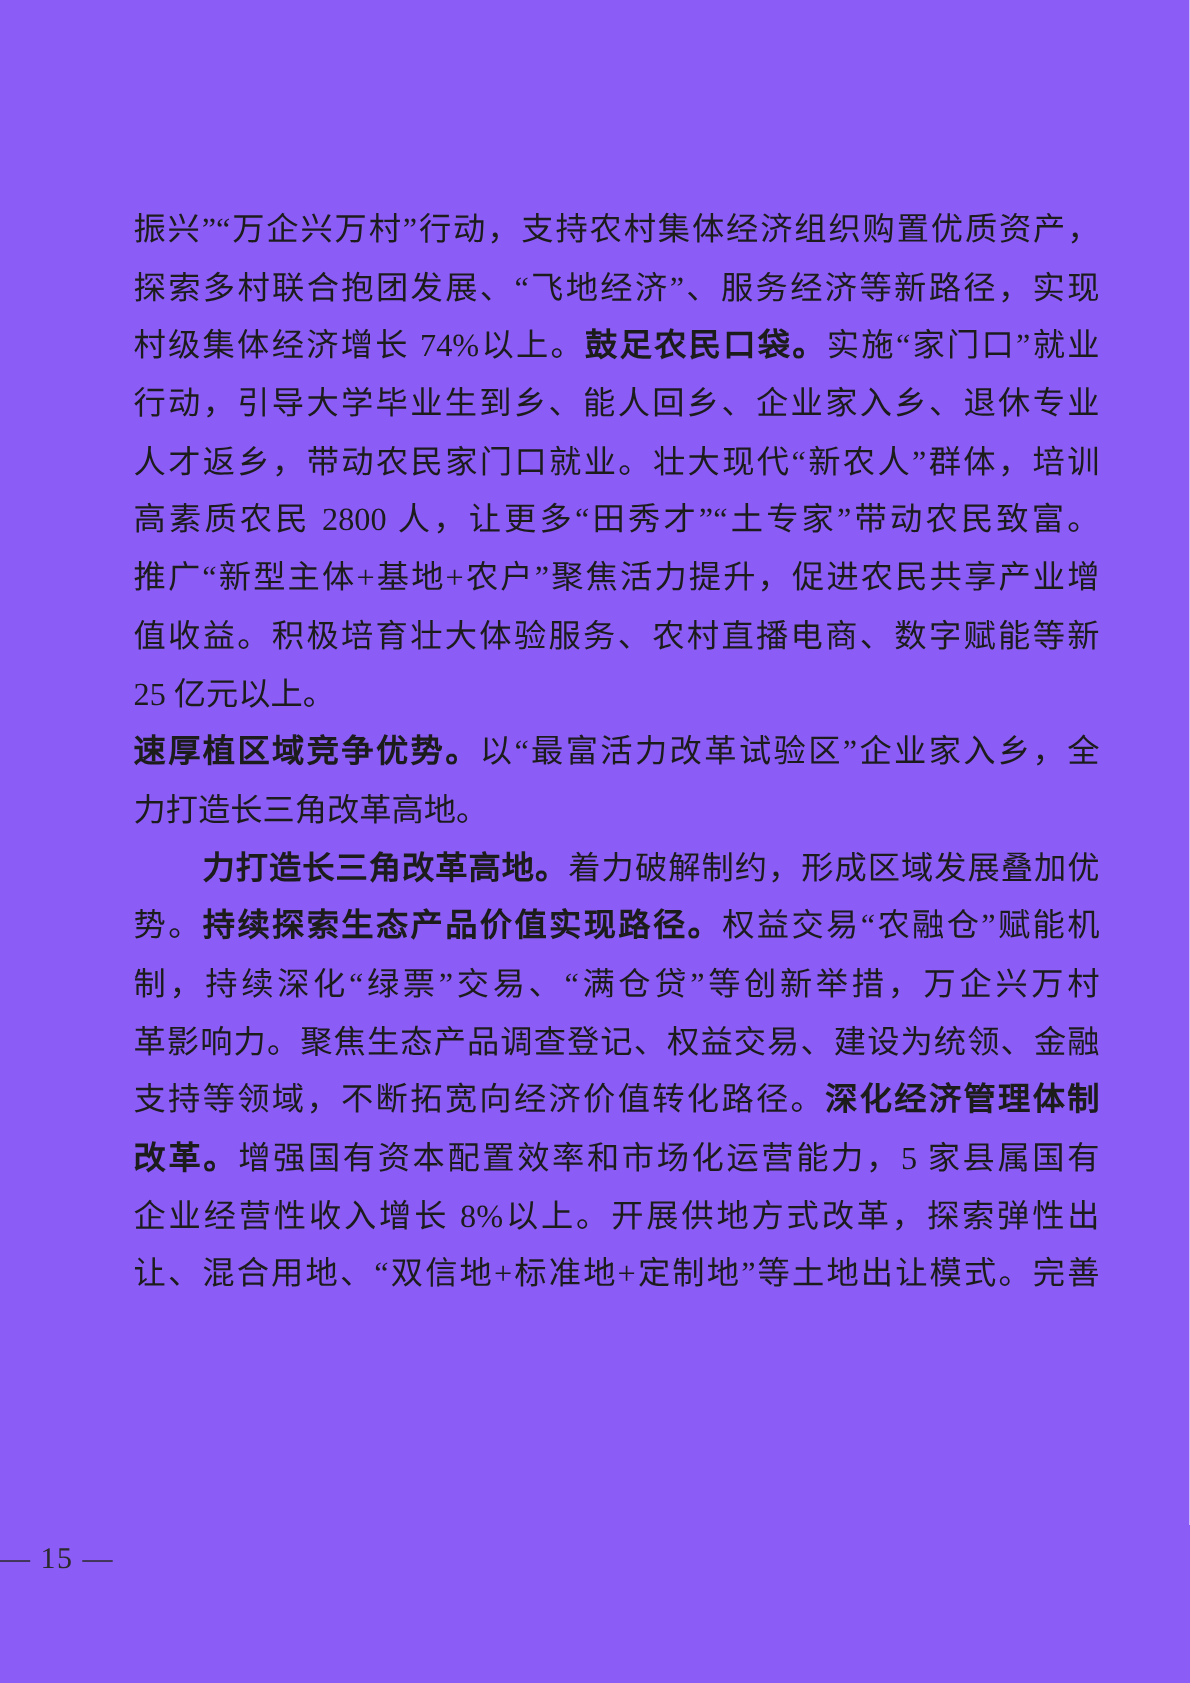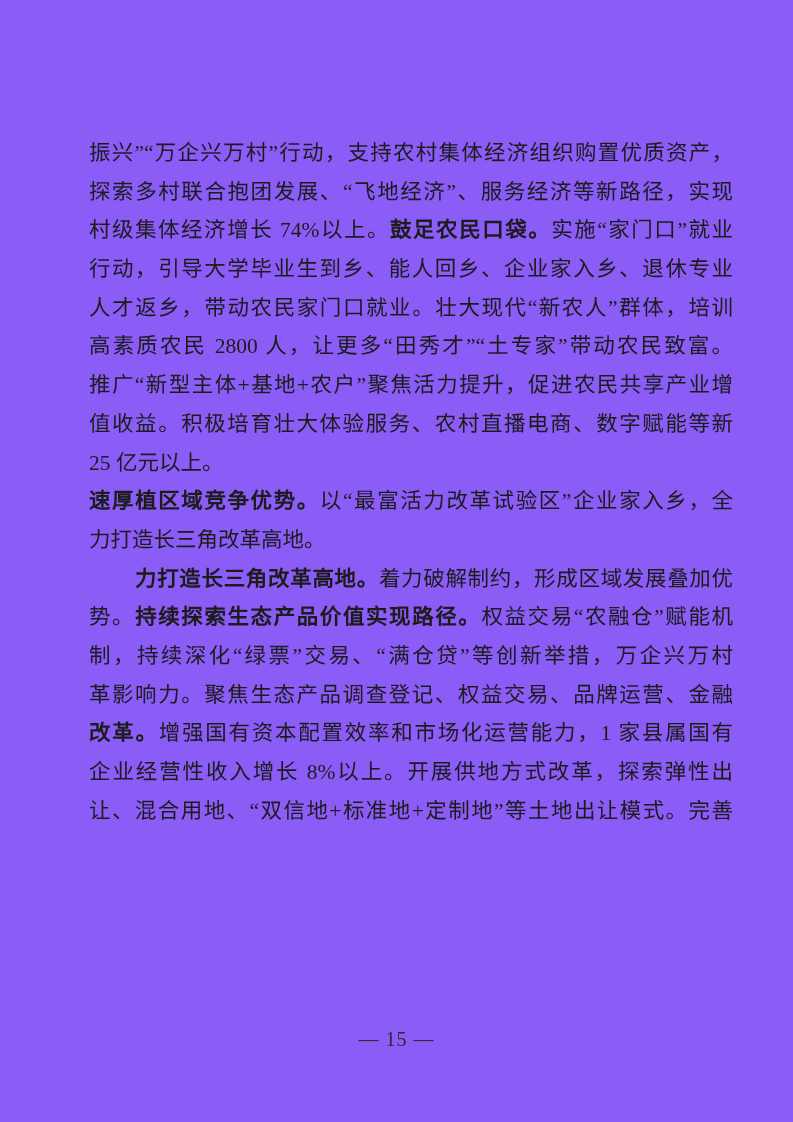--- a/index.html
+++ b/index.html
@@ -44,21 +44,20 @@
   }
   .seg.bold {
     font-family: "Liberation Sans", "DejaVu Sans", sans-serif;
     font-weight: 700;
   }
   .footer {
     position: absolute;
     left: 0;
     top: 1028px;
     width: 100%;
-    text-align: center;
     font-family: "Liberation Serif", "DejaVu Serif", serif;
     font-size: 20px;
     color: #2a2a2a;
     letter-spacing: 1px;
   }
 </style>
 </head>
 <body>
 
 <div class="page" style="background: #8b5cf6; color: rgb(28, 28, 28);">
@@ -70,21 +69,22 @@
       <div class="line"><span class="seg">人才返乡，带动农民家门口就业。壮大现代“新农人”群体，培训</span></div>
       <div class="line"><span class="seg">高素质农民 2800 人，让更多“田秀才”“土专家”带动农民致富。</span></div>
       <div class="line"><span class="seg">推广“新型主体+基地+农户”聚焦活力提升，促进农民共享产业增</span></div>
       <div class="line"><span class="seg">值收益。积极培育壮大体验服务、农村直播电商、数字赋能等新</span></div>
       <div class="line para-end"><span class="seg">25 亿元以上。</span></div>
       <div class="line"><span class="seg bold">速厚植区域竞争优势。</span><span class="seg">以“最富活力改革试验区”企业家入乡，全</span></div>
       <div class="line para-end"><span class="seg">力打造长三角改革高地。</span></div>
       <div class="line indent"><span class="seg bold">力打造长三角改革高地。</span><span class="seg">着力破解制约，形成区域发展叠加优</span></div>
       <div class="line"><span class="seg">势。</span><span class="seg bold">持续探索生态产品价值实现路径。</span><span class="seg">权益交易“农融仓”赋能机</span></div>
       <div class="line"><span class="seg">制，持续深化“绿票”交易、“满仓贷”等创新举措，万企兴万村</span></div>
-      <div class="line"><span class="seg">革影响力。聚焦生态产品调查登记、权益交易、品牌运营、金融</span></div>
-      <div class="line"><span class="seg bold">改革。</span><span class="seg">增强国有资本配置效率和市场化运营能力，1 家县属国有</span></div>
+      <div class="line"><span class="seg">革影响力。聚焦生态产品调查登记、权益交易、建设为统领、金融</span></div>
+      <div class="line"><span class="seg">支持等领域，不断拓宽向经济价值转化路径。</span><span class="seg bold">深化经济管理体制</span></div>
+      <div class="line"><span class="seg bold">改革。</span><span class="seg">增强国有资本配置效率和市场化运营能力，5 家县属国有</span></div>
       <div class="line"><span class="seg">企业经营性收入增长 8%以上。开展供地方式改革，探索弹性出</span></div>
       <div class="line"><span class="seg">让、混合用地、“双信地+标准地+定制地”等土地出让模式。完善</span></div>
     </div>
   <div class="footer">
     <span>— 15 —</span>
   </div>
 </div>
 
 </body></html>

